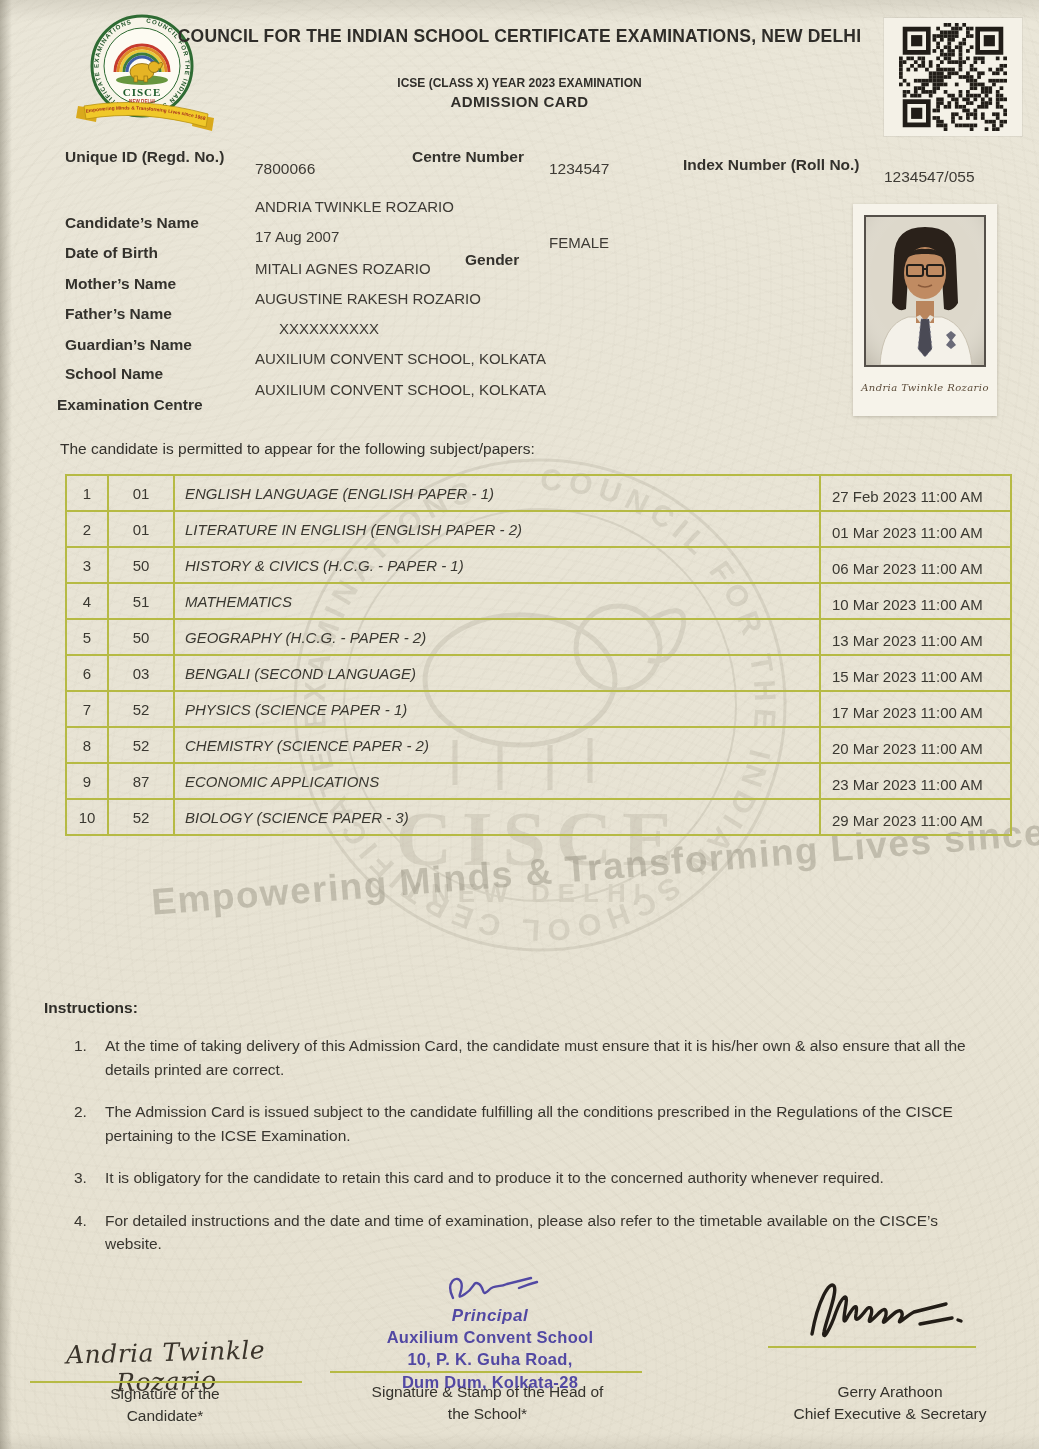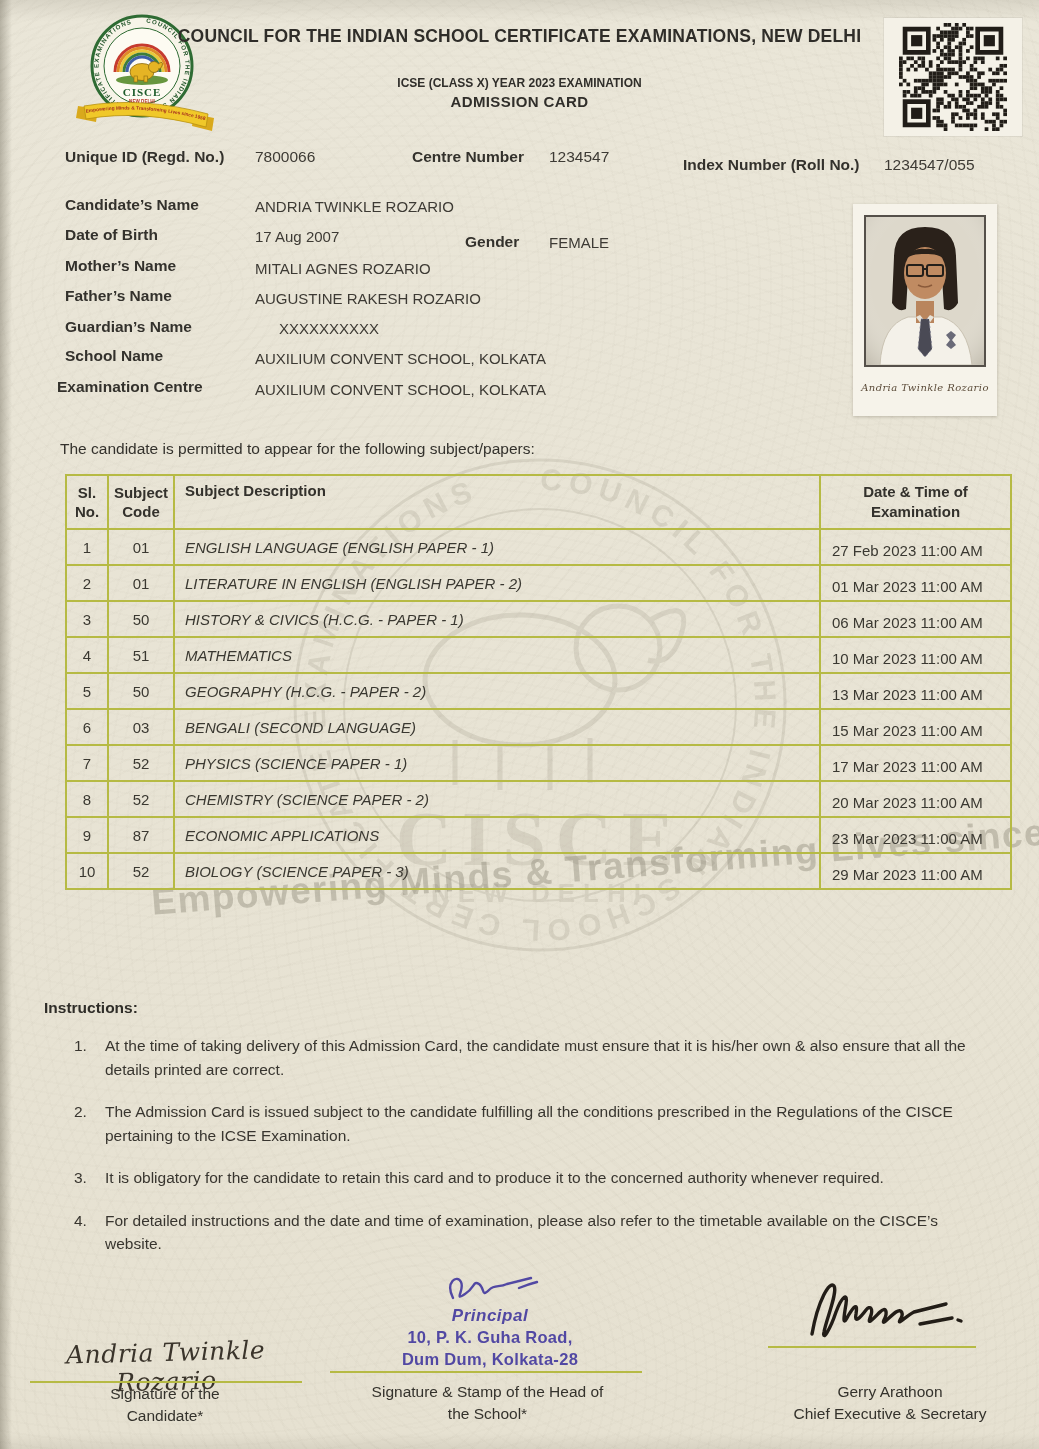--- a/index.html
+++ b/index.html
@@ -31,23 +31,23 @@
   .abs{position:absolute;}
   
   .org-name{left:0;right:0;top:26px;text-align:center;font-size:17.5px;font-weight:bold;letter-spacing:.2px;color:#2f2d29;}
   .exam-title{left:0;right:0;top:76px;text-align:center;font-size:12px;font-weight:bold;color:#302e2a;}
   .card-title{left:0;right:0;top:93px;text-align:center;font-size:15px;font-weight:bold;letter-spacing:.4px;color:#302e2a;}
   .logo{left:72px;top:10px;width:148px;height:122px;}
   .qr{left:884px;top:18px;width:138px;height:118px;background:#f4f1e7;box-shadow:0 0 0 1px rgba(0,0,0,.05);padding:5px 11px;}
   
   .idrow{top:148px;font-size:15.5px;}
   .lab{font-weight:bold;color:#33312c;}
-  .val{color:#3d3a34;}
-  
-  .field-label{font-size:15.5px;font-weight:bold;color:#33312c;}
+  .val{color:#3d3a34;margin-top:12px;}
+  
+  .field-label{font-size:15.5px;font-weight:bold;color:#33312c;margin-top:18px;}
   .field-value{font-size:15px;color:#3d3a34;}
   
   .photo-card{left:853px;top:204px;width:144px;height:212px;background:#f6f3ea;box-shadow:0 1px 3px rgba(60,50,30,.25);}
   .photo-frame{position:absolute;left:11px;top:11px;width:122px;height:152px;border:2px solid #55504a;background:#d9d3c6;}
   .photo-sig{position:absolute;left:0;right:0;top:178px;text-align:center;font-family:"DejaVu Serif",serif;font-style:italic;font-size:10px;color:#5a4a38;letter-spacing:.4px;}
   
   .wm-seal{left:210px;top:430px;width:660px;height:560px;opacity:.9;pointer-events:none;}
   .wm-diagonal{
     left:150px;top:845px;width:940px;text-align:left;
     font-size:37px;font-weight:bold;color:rgba(141,136,120,.42);
@@ -522,26 +522,20 @@
   <div class="abs intro">The candidate is permitted to appear for the following subject/papers:</div>
 
   <table class="subjects">
     <colgroup>
         <col style="width:42px">
         <col style="width:66px">
         <col style="width:646px">
         <col style="width:191px">
       </colgroup>
     <tbody>
-        <tr class="hdr">
-      <th class="h-sl">Sl. No.</th>
-      <th class="h-code">Subject Code</th>
-      <th class="h-desc">Subject Description</th>
-      <th class="h-date">Date &amp; Time of Examination</th>
-    </tr>
     <tr class="datarow">
       <td class="c-sl">1</td>
       <td class="c-code">01</td>
       <td class="c-desc">ENGLISH LANGUAGE (ENGLISH PAPER - 1)</td>
       <td class="c-date">27 Feb 2023 11:00 AM</td>
     </tr>
     <tr class="datarow">
       <td class="c-sl">2</td>
       <td class="c-code">01</td>
       <td class="c-desc">LITERATURE IN ENGLISH (ENGLISH PAPER - 2)</td>
@@ -628,20 +622,21 @@
   <div class="abs uline u-school"></div>
   <div class="abs sig-label lab-school">
     <div>Signature &amp; Stamp of the Head of</div>
     <div>the School*</div>
   </div>
   <div class="abs stamp">
     <svg class="squiggle" width="110" height="34" viewBox="0 0 110 34">
       <path d="M 18 26 C 10 10 22 2 26 10 C 30 18 18 30 30 22 C 40 16 38 8 44 12 C 50 16 46 26 54 18 C 60 12 64 16 72 12 L 96 6 M 84 16 Q 94 12 102 10" fill="none" stroke="#473da0" stroke-width="2.4" stroke-linecap="round"></path>
     </svg>
     <div class="stamp-role">Principal</div>
+    <div class="stamp-line">Auxilium Convent School</div>
     <div class="stamp-line">10, P. K. Guha Road,</div>
     <div class="stamp-line">Dum Dum, Kolkata-28</div>
   </div>
 
   <div class="abs council-script">
     <svg width="180" height="74" viewBox="0 0 180 74">
       <path d="M 12 62 C 18 28 30 8 34 14 C 38 20 26 48 24 60 C 22 70 30 58 36 40 C 42 24 48 20 46 32 C 44 44 42 56 48 44 C 54 34 58 30 56 42 C 54 52 60 46 66 38 C 70 33 74 36 70 46 C 67 54 74 46 80 40 C 86 34 88 40 84 48 C 81 55 90 44 96 40 C 102 36 104 42 100 48 C 97 54 106 44 114 40 L 146 32 M 120 52 L 152 46 M 158 48 l 3 1" fill="none" stroke="#221d17" stroke-width="3.4" stroke-linecap="round" stroke-linejoin="round"></path>
     </svg>
   </div>
   <div class="abs uline u-council"></div>

